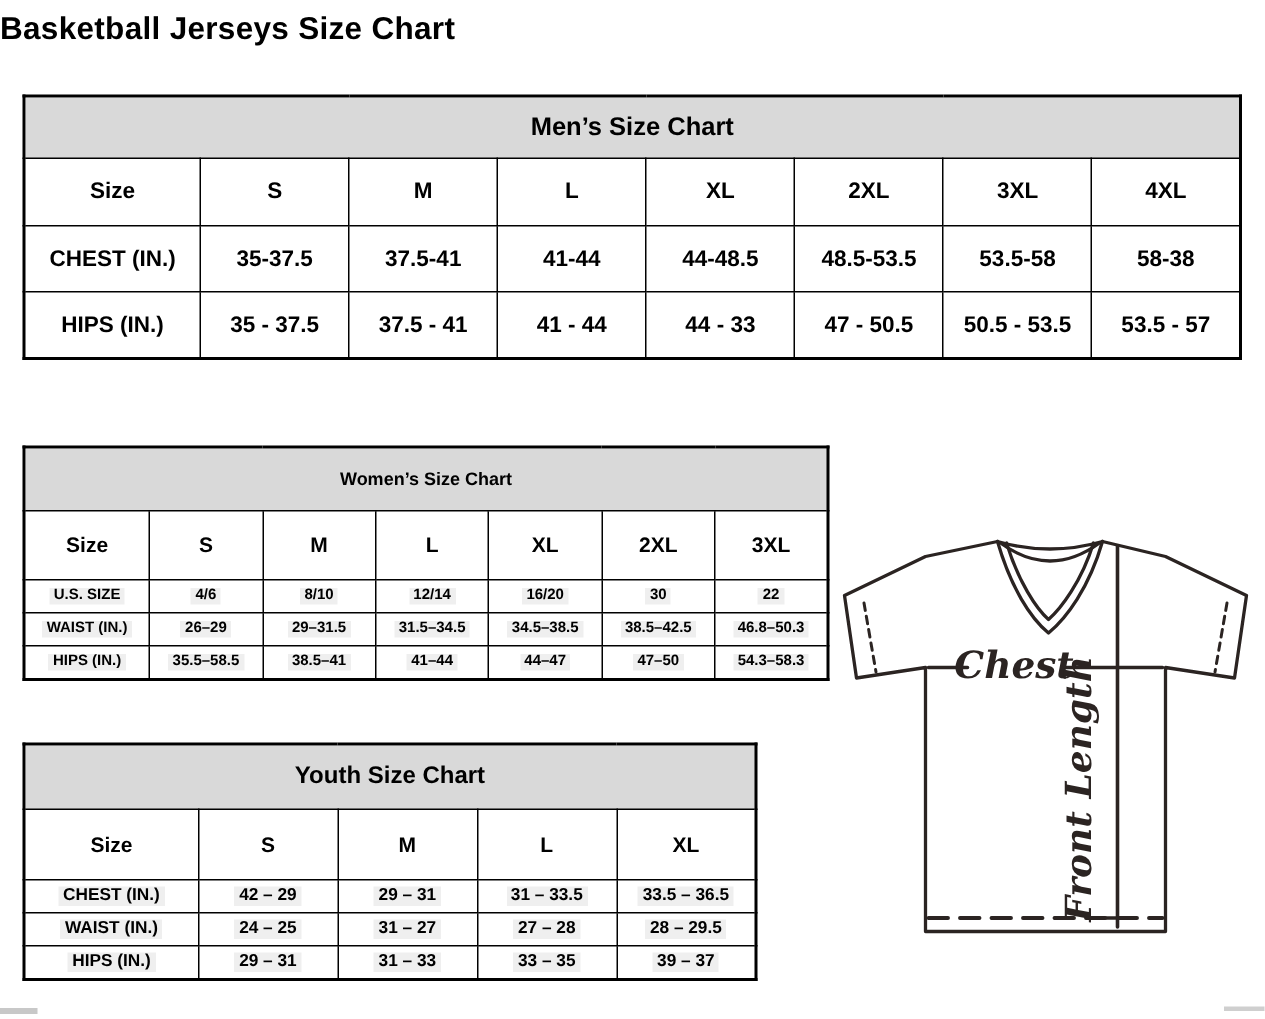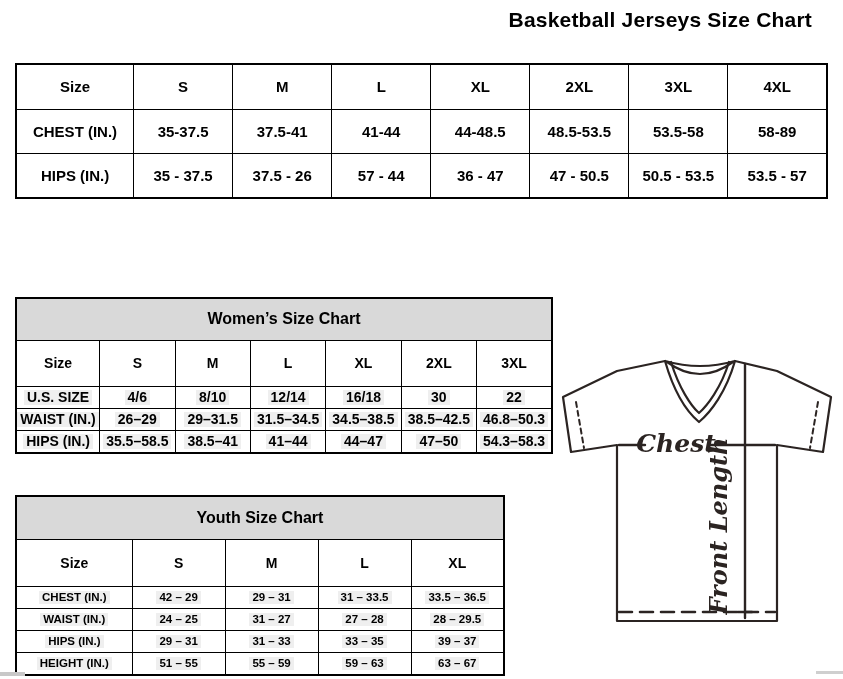--- a/index.html
+++ b/index.html
@@ -1,44 +1,44 @@
 <!DOCTYPE html>
 <html><head>
 <meta charset="utf-8">
 <style>
   html,body{margin:0;padding:0;}
   body{
     width:843px;height:679px;position:relative;background:#ffffff;
     font-family:"Liberation Sans", sans-serif;color:#000;overflow:hidden;
   }
   .title{
-    position:absolute;left:0;top:8px;width:812px;text-align:right;
+    position:absolute;left:0;top:8px;width:812px;text-align:left;
     font-size:21px;font-weight:bold;letter-spacing:.2px;
   }
   table.sizetable{
     position:absolute;border-collapse:collapse;table-layout:fixed;background:#fff;
     border:2.5px solid #000;
   }
   .sizetable th,.sizetable td{
     border:1.5px solid #000;text-align:center;vertical-align:middle;
     font-weight:bold;padding:0;line-height:1.05;overflow:hidden;white-space:nowrap;
   }
   tr.band td{background:#d9d9d9;}
   
   .t-men{left:15px;top:63px;width:813px;}
   .t-men col.c-label{width:14.5%;} .t-men col.c-data{width:12.214%;}
   .t-men tr.band td{height:40px;font-size:17px;}
   .t-men tr.head th{height:44px;font-size:15px;}
   .t-men tr.data td{height:43px;font-size:15px;}
   
   .t-women{left:15px;top:297px;width:538px;}
   .t-women col.c-label{width:15.6%;} .t-women col.c-data{width:14.0667%;}
-  .t-women tr.band td{height:41px;font-size:16px;}
+  .t-women tr.band td{height:41px;font-size:12px;}
   .t-women tr.head th{height:45px;font-size:14px;}
-  .t-women tr.data td{height:21px;font-size:14px;}
+  .t-women tr.data td{height:21px;font-size:10px;}
   
   .t-youth{left:15px;top:495px;width:490px;}
   .t-youth col.c-label{width:23.8%;} .t-youth col.c-data{width:19.05%;}
   .t-youth tr.band td{height:42px;font-size:16px;}
   .t-youth tr.head th{height:46px;font-size:14px;}
   .t-youth tr.data td{height:21px;font-size:11.5px;}
   
   .hl{background:#efefef;padding:0 3px;display:inline-block;}
   
   .jersey{position:absolute;left:555px;top:352px;width:288px;height:280px;}
@@ -56,46 +56,49 @@
       <col class="c-label">
       <col class="c-data">
       <col class="c-data">
       <col class="c-data">
       <col class="c-data">
       <col class="c-data">
       <col class="c-data">
       <col class="c-data">
     </colgroup>
   <tbody>
+      <tr class="band">
+        <td colspan="8">Men’s Size Chart</td>
+      </tr>
   <tr class="head">
     <th>Size</th>
     <th>S</th>
     <th>M</th>
     <th>L</th>
     <th>XL</th>
     <th>2XL</th>
     <th>3XL</th>
     <th>4XL</th>
   </tr>
   <tr class="data">
     <td>CHEST (IN.)</td>
     <td>35-37.5</td>
     <td>37.5-41</td>
     <td>41-44</td>
     <td>44-48.5</td>
     <td>48.5-53.5</td>
     <td>53.5-58</td>
-    <td>58-89</td>
+    <td>58-38</td>
   </tr>
   <tr class="data">
     <td>HIPS (IN.)</td>
     <td>35 - 37.5</td>
-    <td>37.5 - 26</td>
-    <td>57 - 44</td>
-    <td>36 - 47</td>
+    <td>37.5 - 41</td>
+    <td>41 - 44</td>
+    <td>44 - 33</td>
     <td>47 - 50.5</td>
     <td>50.5 - 53.5</td>
     <td>53.5 - 57</td>
   </tr>
 </tbody>
   </table>
 
 <table class="sizetable t-women">
   <colgroup>
       <col class="c-label">
@@ -117,21 +120,21 @@
     <th>L</th>
     <th>XL</th>
     <th>2XL</th>
     <th>3XL</th>
   </tr>
   <tr class="data">
     <td><span class="hl">U.S. SIZE</span></td>
     <td><span class="hl">4/6</span></td>
     <td><span class="hl">8/10</span></td>
     <td><span class="hl">12/14</span></td>
-    <td><span class="hl">16/18</span></td>
+    <td><span class="hl">16/20</span></td>
     <td><span class="hl">30</span></td>
     <td><span class="hl">22</span></td>
   </tr>
   <tr class="data">
     <td><span class="hl">WAIST (IN.)</span></td>
     <td><span class="hl">26–29</span></td>
     <td><span class="hl">29–31.5</span></td>
     <td><span class="hl">31.5–34.5</span></td>
     <td><span class="hl">34.5–38.5</span></td>
     <td><span class="hl">38.5–42.5</span></td>
@@ -182,27 +185,20 @@
     <td><span class="hl">27 – 28</span></td>
     <td><span class="hl">28 – 29.5</span></td>
   </tr>
   <tr class="data">
     <td><span class="hl">HIPS (IN.)</span></td>
     <td><span class="hl">29 – 31</span></td>
     <td><span class="hl">31 – 33</span></td>
     <td><span class="hl">33 – 35</span></td>
     <td><span class="hl">39 – 37</span></td>
   </tr>
-  <tr class="data">
-    <td><span class="hl">HEIGHT (IN.)</span></td>
-    <td><span class="hl">51 – 55</span></td>
-    <td><span class="hl">55 – 59</span></td>
-    <td><span class="hl">59 – 63</span></td>
-    <td><span class="hl">63 – 67</span></td>
-  </tr>
 </tbody>
   </table>
 
 <svg class="jersey" viewBox="0 0 288 280" aria-hidden="false">
   <g fill="none" stroke="#2b2422" stroke-width="2.2" stroke-linejoin="round" stroke-linecap="round">
 
     <path d="M110,9 L62,19 L8,45 L16,100 L62,93 L62,269 L222,269 L222,93 L268,100 L276,45 L222,19 L180,9"></path>
 
     <path d="M21,50 L29,96" stroke-dasharray="5,4" stroke-width="2"></path>
     <path d="M263,50 L255,96" stroke-dasharray="5,4" stroke-width="2"></path>

